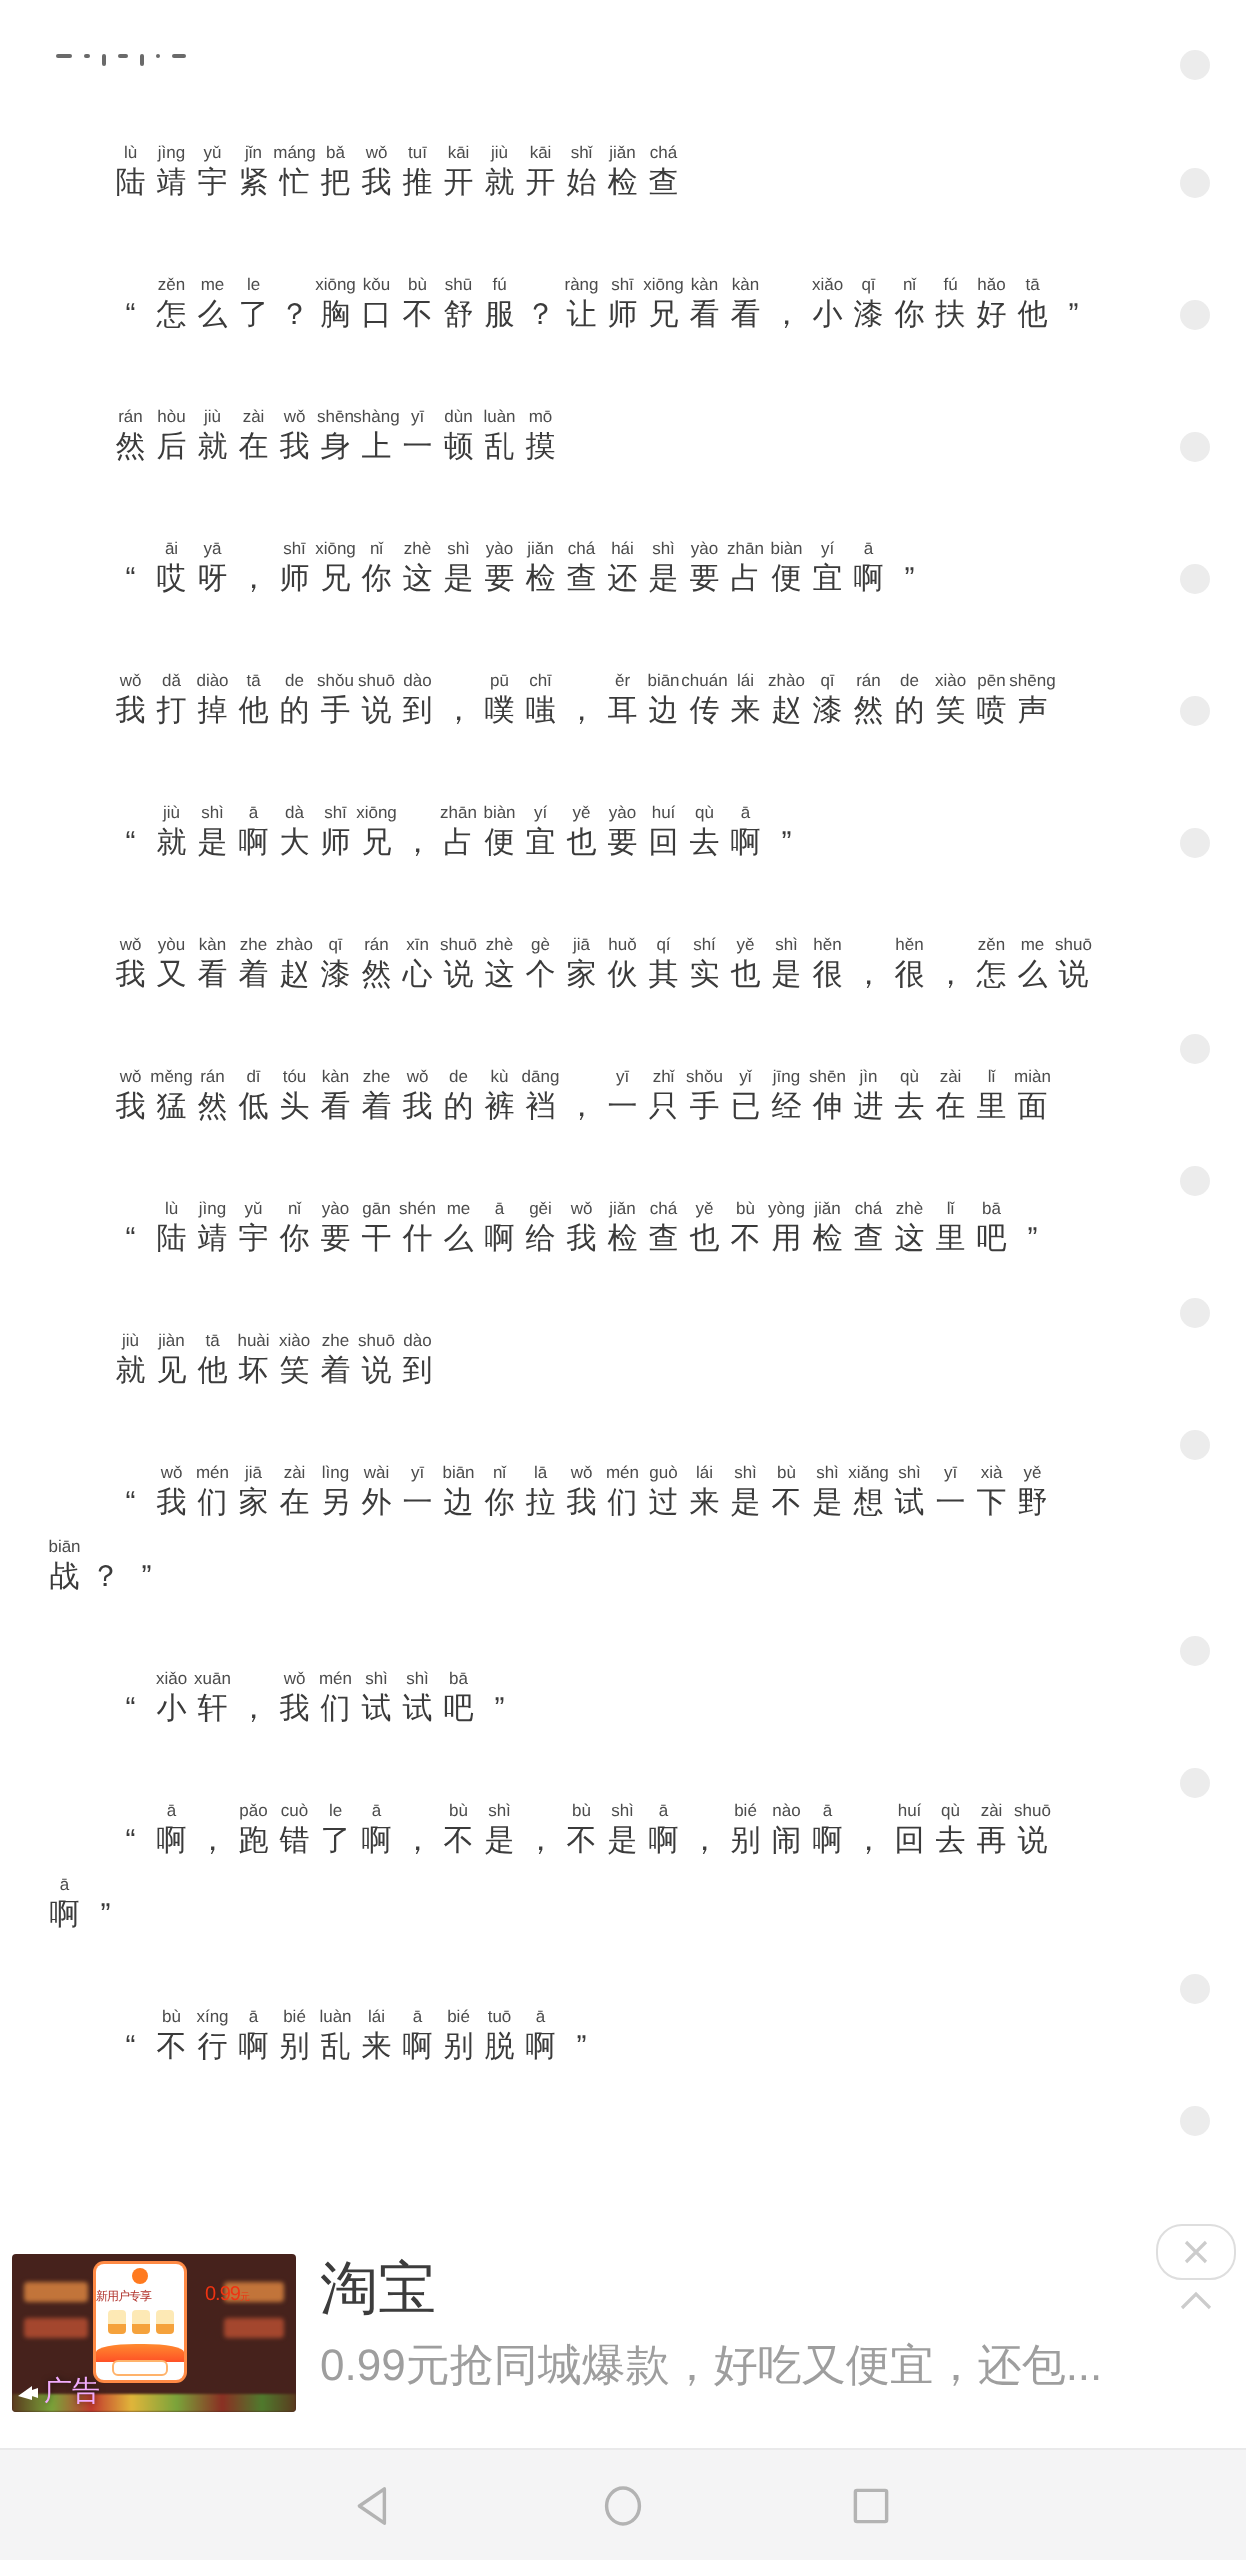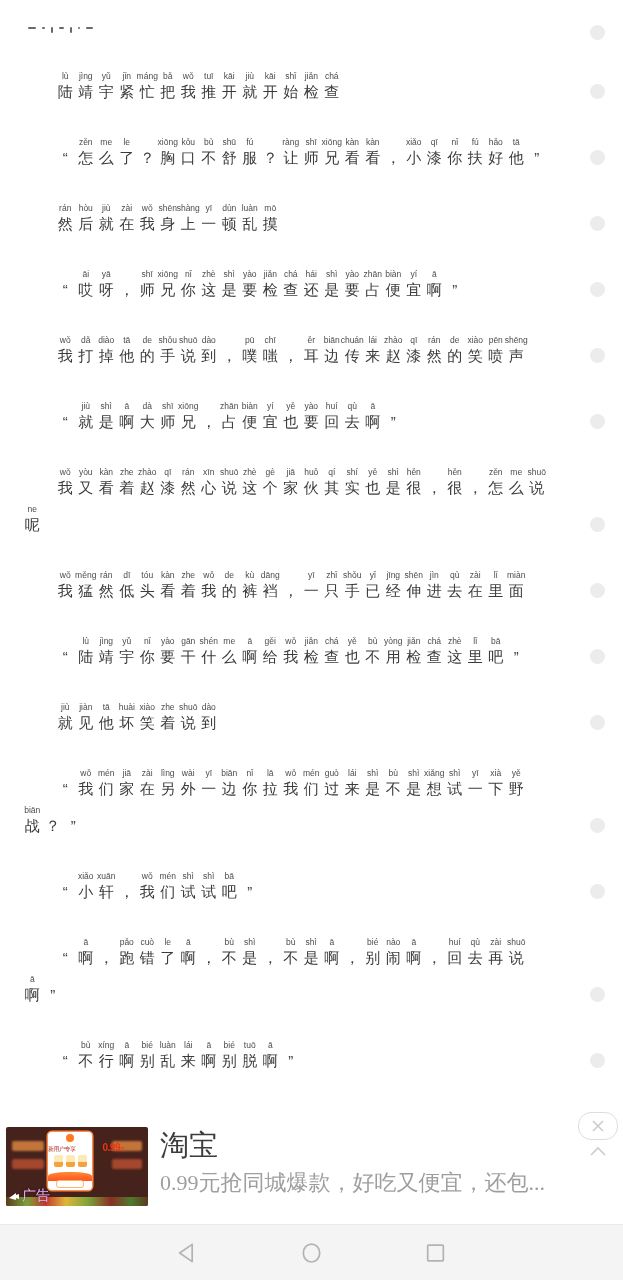--- a/index.html
+++ b/index.html
@@ -70,21 +70,21 @@
     text-align:center;
   }
   .card-badge{
     position:absolute;left:50%;top:2px;transform:translateX(-50%);
     width:8px;height:8px;border-radius:50%;background:#ff7a1f;
   }
   .card-headline{
     margin-top:12px;font-size:6px;line-height:8px;color:#b0312a;
     white-space:nowrap;letter-spacing:-.5px;
   }
-  .card-price{font-size:10px;font-weight:bold;color:#ee3312;padding-left:27px;}
+  .card-price{font-size:10px;font-weight:normal;color:#ee3312;padding-left:27px;}
   .card-unit{font-size:5px;color:#ee3312;}
   .card-thumbs{display:flex;justify-content:center;gap:3px;margin-top:2px;}
   .thumb{width:9px;height:12px;border-radius:2px;background:linear-gradient(#fde9b5 60%,#f5a23c 60%);}
   .card-wave{
     position:absolute;left:0;bottom:9px;width:100%;height:9px;
     background:linear-gradient(#ff8a2f,#ff5126);border-radius:45% 45% 0 0;
   }
   .card-btn{
     position:absolute;left:50%;bottom:2px;transform:translateX(-50%);
     width:26px;height:6px;border-radius:3px;background:#fff;border:1px solid #ffb36b;
@@ -92,21 +92,21 @@
   .ad-badge{
     position:absolute;left:2px;bottom:1px;display:flex;align-items:center;gap:2px;
     color:#f0abfc;font-size:14px;text-shadow:0 0 3px rgba(0,0,0,.55);
   }
   .ad-title{
     position:absolute;left:160px;top:12px;
     font-size:29px;color:#3c3c3c;line-height:30px;
   }
   .ad-desc{
     position:absolute;left:160px;top:52px;width:420px;
-    font-size:22px;color:#9e9e9e;line-height:26px;white-space:nowrap;overflow:hidden;font-family:Liberation Serif, serif;
+    font-size:22px;color:#9e9e9e;line-height:26px;white-space:nowrap;overflow:hidden;
   }
   .ad-close{
     position:absolute;left:578px;top:-6px;width:38px;height:26px;
     border:1px solid #dedede;border-radius:13px;background:#fff;
     display:flex;align-items:center;justify-content:center;
   }
   .ad-collapse{position:absolute;left:589px;top:25px;}
 
   
   .navbar{
@@ -139,21 +139,20 @@
         <div class="line first"><span class="cc"><span class="py">&nbsp;</span><span class="hz">“</span></span><span class="cc"><span class="py">āi</span><span class="hz">哎</span></span><span class="cc"><span class="py">yā</span><span class="hz">呀</span></span><span class="cc"><span class="py">&nbsp;</span><span class="hz">，</span></span><span class="cc"><span class="py">shī</span><span class="hz">师</span></span><span class="cc"><span class="py">xiōng</span><span class="hz">兄</span></span><span class="cc"><span class="py">nǐ</span><span class="hz">你</span></span><span class="cc"><span class="py">zhè</span><span class="hz">这</span></span><span class="cc"><span class="py">shì</span><span class="hz">是</span></span><span class="cc"><span class="py">yào</span><span class="hz">要</span></span><span class="cc"><span class="py">jiǎn</span><span class="hz">检</span></span><span class="cc"><span class="py">chá</span><span class="hz">查</span></span><span class="cc"><span class="py">hái</span><span class="hz">还</span></span><span class="cc"><span class="py">shì</span><span class="hz">是</span></span><span class="cc"><span class="py">yào</span><span class="hz">要</span></span><span class="cc"><span class="py">zhān</span><span class="hz">占</span></span><span class="cc"><span class="py">biàn</span><span class="hz">便</span></span><span class="cc"><span class="py">yí</span><span class="hz">宜</span></span><span class="cc"><span class="py">ā</span><span class="hz">啊</span></span><span class="cc"><span class="py">&nbsp;</span><span class="hz">”</span></span></div>
       </div>
       <div class="para">
         <div class="line first"><span class="cc"><span class="py">wǒ</span><span class="hz">我</span></span><span class="cc"><span class="py">dǎ</span><span class="hz">打</span></span><span class="cc"><span class="py">diào</span><span class="hz">掉</span></span><span class="cc"><span class="py">tā</span><span class="hz">他</span></span><span class="cc"><span class="py">de</span><span class="hz">的</span></span><span class="cc"><span class="py">shǒu</span><span class="hz">手</span></span><span class="cc"><span class="py">shuō</span><span class="hz">说</span></span><span class="cc"><span class="py">dào</span><span class="hz">到</span></span><span class="cc"><span class="py">&nbsp;</span><span class="hz">，</span></span><span class="cc"><span class="py">pū</span><span class="hz">噗</span></span><span class="cc"><span class="py">chī</span><span class="hz">嗤</span></span><span class="cc"><span class="py">&nbsp;</span><span class="hz">，</span></span><span class="cc"><span class="py">ěr</span><span class="hz">耳</span></span><span class="cc"><span class="py">biān</span><span class="hz">边</span></span><span class="cc"><span class="py">chuán</span><span class="hz">传</span></span><span class="cc"><span class="py">lái</span><span class="hz">来</span></span><span class="cc"><span class="py">zhào</span><span class="hz">赵</span></span><span class="cc"><span class="py">qī</span><span class="hz">漆</span></span><span class="cc"><span class="py">rán</span><span class="hz">然</span></span><span class="cc"><span class="py">de</span><span class="hz">的</span></span><span class="cc"><span class="py">xiào</span><span class="hz">笑</span></span><span class="cc"><span class="py">pēn</span><span class="hz">喷</span></span><span class="cc"><span class="py">shēng</span><span class="hz">声</span></span></div>
       </div>
       <div class="para">
         <div class="line first"><span class="cc"><span class="py">&nbsp;</span><span class="hz">“</span></span><span class="cc"><span class="py">jiù</span><span class="hz">就</span></span><span class="cc"><span class="py">shì</span><span class="hz">是</span></span><span class="cc"><span class="py">ā</span><span class="hz">啊</span></span><span class="cc"><span class="py">dà</span><span class="hz">大</span></span><span class="cc"><span class="py">shī</span><span class="hz">师</span></span><span class="cc"><span class="py">xiōng</span><span class="hz">兄</span></span><span class="cc"><span class="py">&nbsp;</span><span class="hz">，</span></span><span class="cc"><span class="py">zhān</span><span class="hz">占</span></span><span class="cc"><span class="py">biàn</span><span class="hz">便</span></span><span class="cc"><span class="py">yí</span><span class="hz">宜</span></span><span class="cc"><span class="py">yě</span><span class="hz">也</span></span><span class="cc"><span class="py">yào</span><span class="hz">要</span></span><span class="cc"><span class="py">huí</span><span class="hz">回</span></span><span class="cc"><span class="py">qù</span><span class="hz">去</span></span><span class="cc"><span class="py">ā</span><span class="hz">啊</span></span><span class="cc"><span class="py">&nbsp;</span><span class="hz">”</span></span></div>
       </div>
       <div class="para">
         <div class="line first"><span class="cc"><span class="py">wǒ</span><span class="hz">我</span></span><span class="cc"><span class="py">yòu</span><span class="hz">又</span></span><span class="cc"><span class="py">kàn</span><span class="hz">看</span></span><span class="cc"><span class="py">zhe</span><span class="hz">着</span></span><span class="cc"><span class="py">zhào</span><span class="hz">赵</span></span><span class="cc"><span class="py">qī</span><span class="hz">漆</span></span><span class="cc"><span class="py">rán</span><span class="hz">然</span></span><span class="cc"><span class="py">xīn</span><span class="hz">心</span></span><span class="cc"><span class="py">shuō</span><span class="hz">说</span></span><span class="cc"><span class="py">zhè</span><span class="hz">这</span></span><span class="cc"><span class="py">gè</span><span class="hz">个</span></span><span class="cc"><span class="py">jiā</span><span class="hz">家</span></span><span class="cc"><span class="py">huǒ</span><span class="hz">伙</span></span><span class="cc"><span class="py">qí</span><span class="hz">其</span></span><span class="cc"><span class="py">shí</span><span class="hz">实</span></span><span class="cc"><span class="py">yě</span><span class="hz">也</span></span><span class="cc"><span class="py">shì</span><span class="hz">是</span></span><span class="cc"><span class="py">hěn</span><span class="hz">很</span></span><span class="cc"><span class="py">&nbsp;</span><span class="hz">，</span></span><span class="cc"><span class="py">hěn</span><span class="hz">很</span></span><span class="cc"><span class="py">&nbsp;</span><span class="hz">，</span></span><span class="cc"><span class="py">zěn</span><span class="hz">怎</span></span><span class="cc"><span class="py">me</span><span class="hz">么</span></span><span class="cc"><span class="py">shuō</span><span class="hz">说</span></span></div>
-        <div class="line"><span class="cc"><span class="py">ne</span><span class="hz">呢</span></span></div>
       </div>
       <div class="para">
         <div class="line first"><span class="cc"><span class="py">wǒ</span><span class="hz">我</span></span><span class="cc"><span class="py">měng</span><span class="hz">猛</span></span><span class="cc"><span class="py">rán</span><span class="hz">然</span></span><span class="cc"><span class="py">dī</span><span class="hz">低</span></span><span class="cc"><span class="py">tóu</span><span class="hz">头</span></span><span class="cc"><span class="py">kàn</span><span class="hz">看</span></span><span class="cc"><span class="py">zhe</span><span class="hz">着</span></span><span class="cc"><span class="py">wǒ</span><span class="hz">我</span></span><span class="cc"><span class="py">de</span><span class="hz">的</span></span><span class="cc"><span class="py">kù</span><span class="hz">裤</span></span><span class="cc"><span class="py">dāng</span><span class="hz">裆</span></span><span class="cc"><span class="py">&nbsp;</span><span class="hz">，</span></span><span class="cc"><span class="py">yī</span><span class="hz">一</span></span><span class="cc"><span class="py">zhǐ</span><span class="hz">只</span></span><span class="cc"><span class="py">shǒu</span><span class="hz">手</span></span><span class="cc"><span class="py">yǐ</span><span class="hz">已</span></span><span class="cc"><span class="py">jīng</span><span class="hz">经</span></span><span class="cc"><span class="py">shēn</span><span class="hz">伸</span></span><span class="cc"><span class="py">jìn</span><span class="hz">进</span></span><span class="cc"><span class="py">qù</span><span class="hz">去</span></span><span class="cc"><span class="py">zài</span><span class="hz">在</span></span><span class="cc"><span class="py">lǐ</span><span class="hz">里</span></span><span class="cc"><span class="py">miàn</span><span class="hz">面</span></span></div>
       </div>
       <div class="para">
         <div class="line first"><span class="cc"><span class="py">&nbsp;</span><span class="hz">“</span></span><span class="cc"><span class="py">lù</span><span class="hz">陆</span></span><span class="cc"><span class="py">jìng</span><span class="hz">靖</span></span><span class="cc"><span class="py">yǔ</span><span class="hz">宇</span></span><span class="cc"><span class="py">nǐ</span><span class="hz">你</span></span><span class="cc"><span class="py">yào</span><span class="hz">要</span></span><span class="cc"><span class="py">gān</span><span class="hz">干</span></span><span class="cc"><span class="py">shén</span><span class="hz">什</span></span><span class="cc"><span class="py">me</span><span class="hz">么</span></span><span class="cc"><span class="py">ā</span><span class="hz">啊</span></span><span class="cc"><span class="py">gěi</span><span class="hz">给</span></span><span class="cc"><span class="py">wǒ</span><span class="hz">我</span></span><span class="cc"><span class="py">jiǎn</span><span class="hz">检</span></span><span class="cc"><span class="py">chá</span><span class="hz">查</span></span><span class="cc"><span class="py">yě</span><span class="hz">也</span></span><span class="cc"><span class="py">bù</span><span class="hz">不</span></span><span class="cc"><span class="py">yòng</span><span class="hz">用</span></span><span class="cc"><span class="py">jiǎn</span><span class="hz">检</span></span><span class="cc"><span class="py">chá</span><span class="hz">查</span></span><span class="cc"><span class="py">zhè</span><span class="hz">这</span></span><span class="cc"><span class="py">lǐ</span><span class="hz">里</span></span><span class="cc"><span class="py">bā</span><span class="hz">吧</span></span><span class="cc"><span class="py">&nbsp;</span><span class="hz">”</span></span></div>
       </div>
       <div class="para">
         <div class="line first"><span class="cc"><span class="py">jiù</span><span class="hz">就</span></span><span class="cc"><span class="py">jiàn</span><span class="hz">见</span></span><span class="cc"><span class="py">tā</span><span class="hz">他</span></span><span class="cc"><span class="py">huài</span><span class="hz">坏</span></span><span class="cc"><span class="py">xiào</span><span class="hz">笑</span></span><span class="cc"><span class="py">zhe</span><span class="hz">着</span></span><span class="cc"><span class="py">shuō</span><span class="hz">说</span></span><span class="cc"><span class="py">dào</span><span class="hz">到</span></span></div>
       </div>

